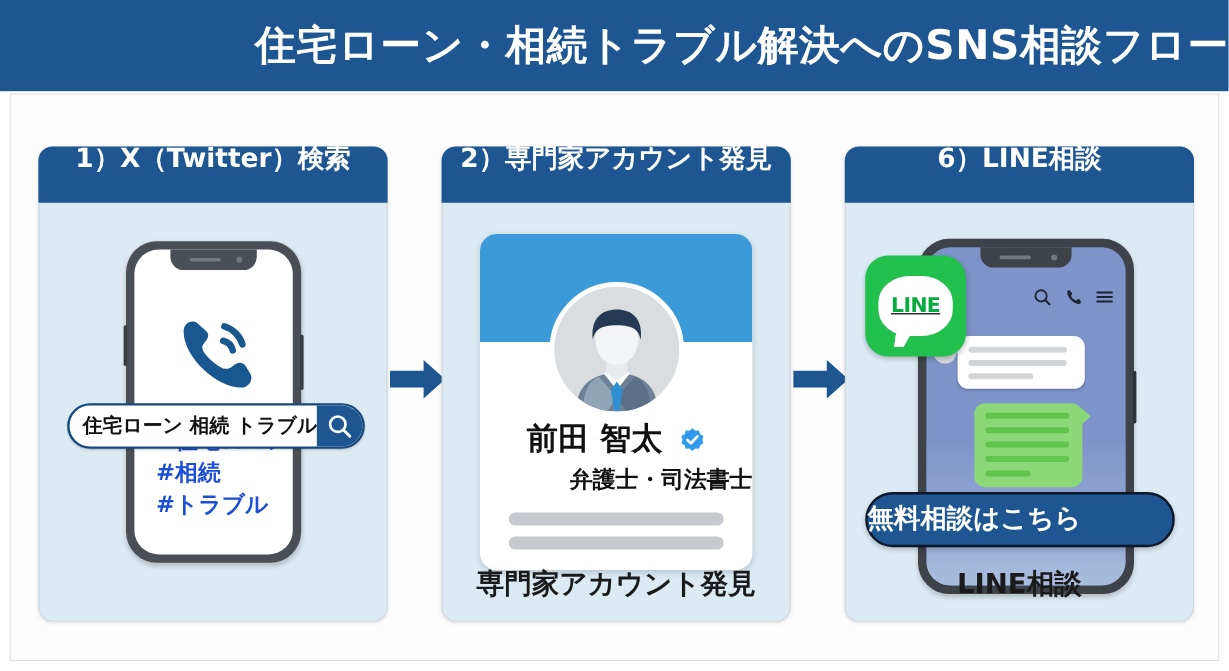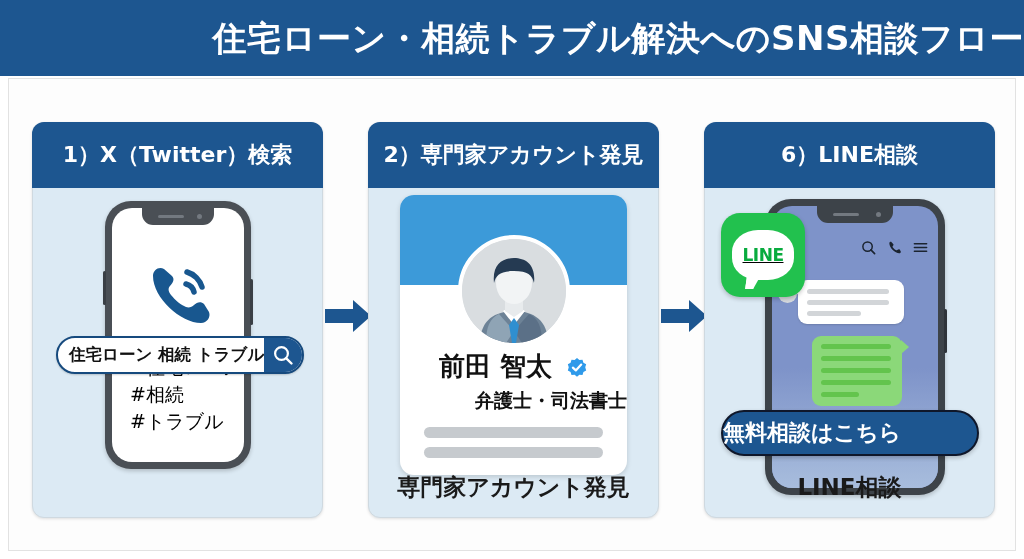--- a/index.html
+++ b/index.html
@@ -65,25 +65,24 @@
   }
   .panel-1 { left: 32px; }
   .panel-2 { left: 368px; }
   .panel-3 { left: 704px; }
 
   .panel-header {
     position: absolute;
     left: -1px;
     top: -1px;
     width: 291px;
-    height: 66px;
+    height: 47px;
     background: #1d5690;
     border-radius: 12px 12px 0 0;
     display: flex;
-    align-items: center;
     justify-content: center;
     box-sizing: border-box;
   }
   .panel-header .hdr-text {
     color: #ffffff;
     font-size: 22px;
     font-weight: 700;
     white-space: nowrap;
     line-height: 1;
   }
@@ -179,23 +178,23 @@
     position: absolute;
     left: 50%;
     transform: translateX(-50%);
     top: 52px;
     width: 74px; height: 70px;
   }
   .hashtags {
     position: absolute;
     left: 18px;
     top: 146px;
-    color: #000000;
+    color: #1d4ed8;
     font-size: 19px;
-    font-weight: 400;
+    font-weight: 700;
     line-height: 1.42;
     z-index: 2;
   }
   .hashtags div { white-space: nowrap; }
 
   .search-pill {
     position: absolute;
     left: 23px;
     top: 163px;
     width: 248px;

